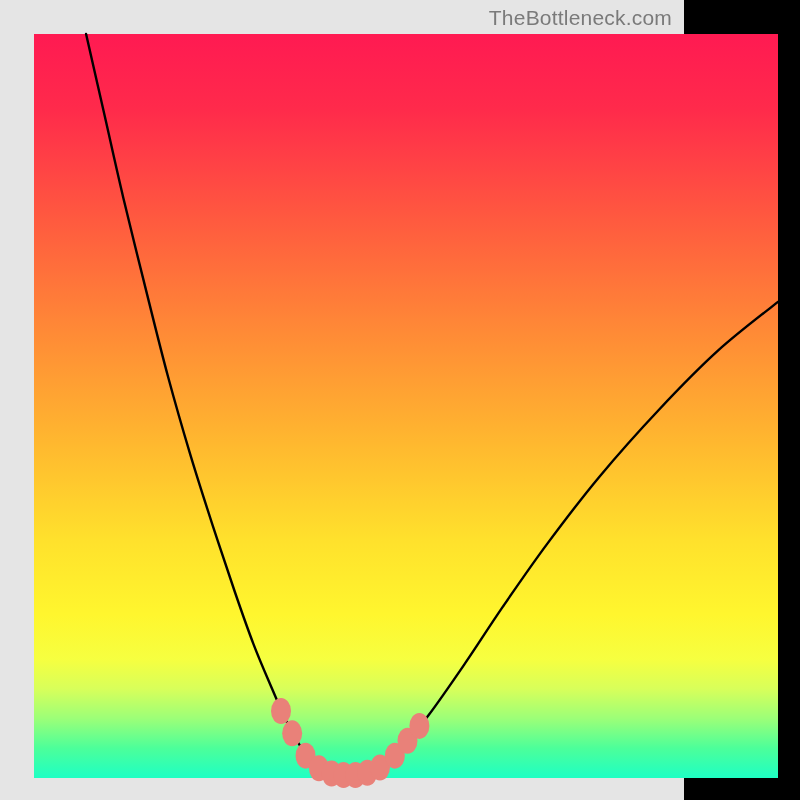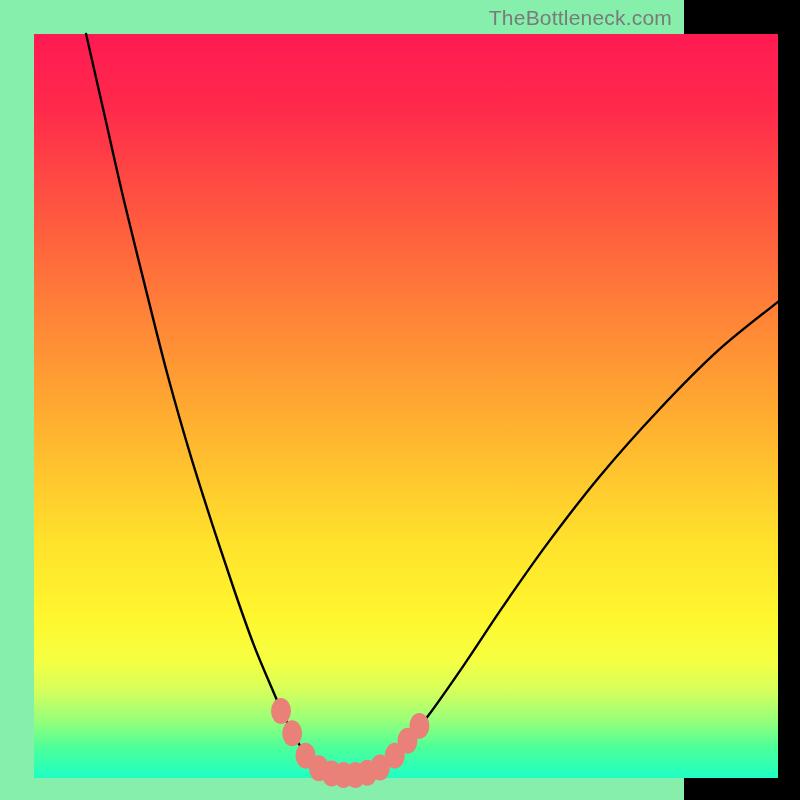--- a/index.html
+++ b/index.html
@@ -10,21 +10,21 @@
     overflow: hidden;
     background: #000;
     font-family: Arial, Helvetica, sans-serif;
   }
   .frame {
     position: absolute;
     top: 0;
     left: 0;
     width: 684px;
     height: 800px;
-    background: #86efac;
+    background: #e5e5e5;
   }
   .plot {
     position: absolute;
     background: linear-gradient(
       to bottom,
       #ff1a52 0%,
       #ff2a4b 10%,
       #ff5a3f 25%,
       #ff8a36 40%,
       #ffb82f 55%,

